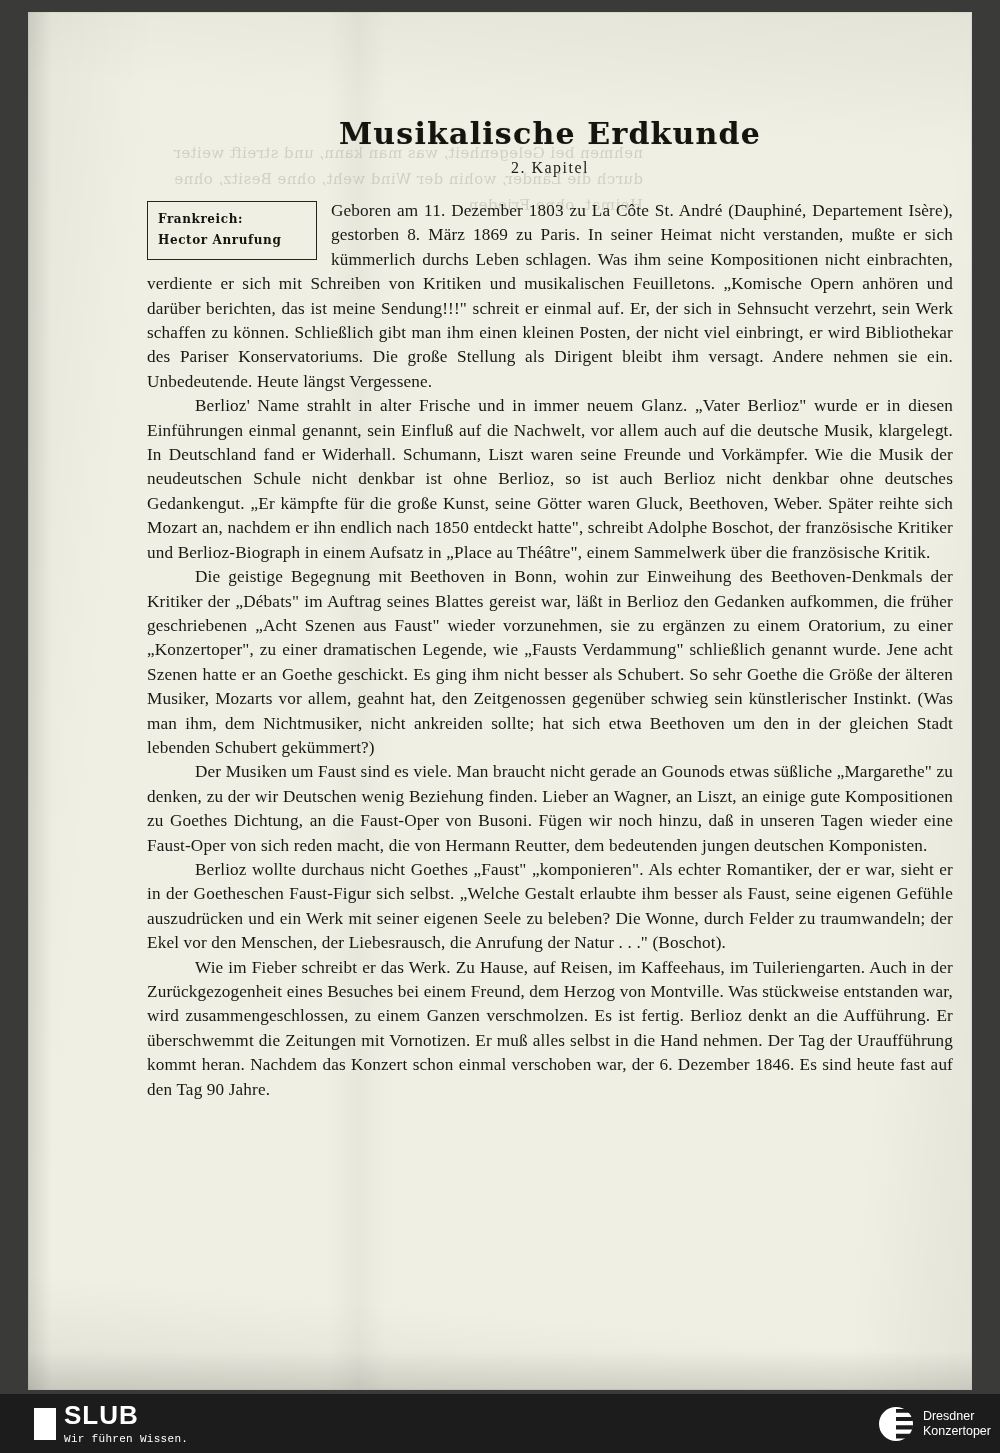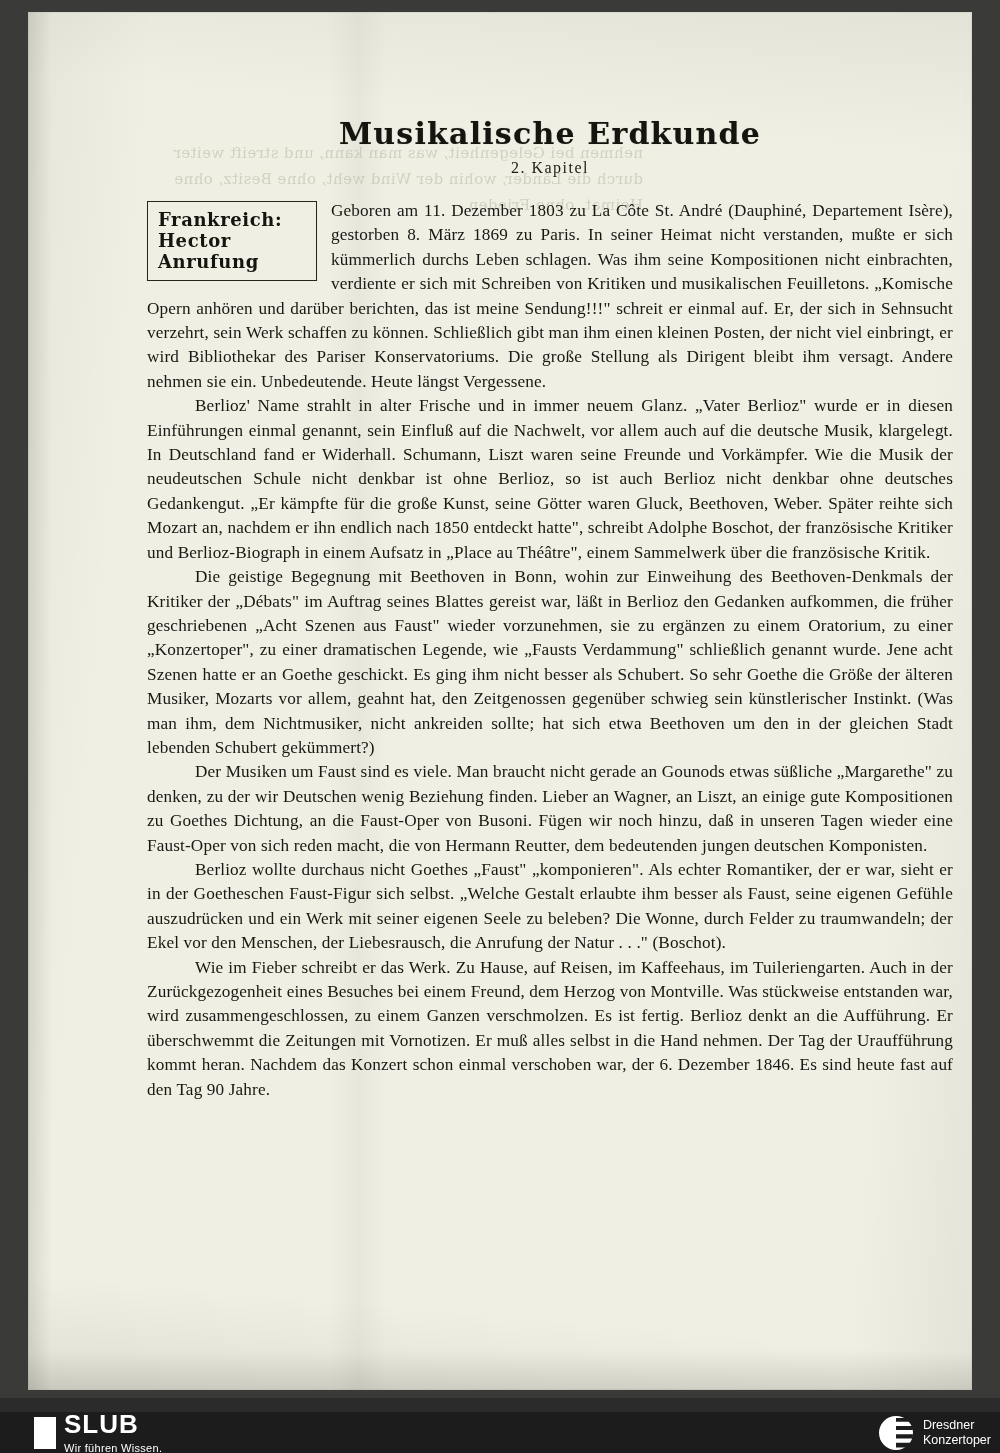--- a/index.html
+++ b/index.html
@@ -123,35 +123,35 @@
   
   #margin-label {
     float: left;
     width: 170px;
     margin: 2px 14px 4px 0;
     padding: 7px 6px 8px 10px;
     border: 1.6px solid #262620;
     box-sizing: border-box;
     font-family: "DejaVu Serif", serif;
     font-weight: bold;
-    font-size: 18px;
+    font-size: 12px;
     line-height: 21px;
     letter-spacing: 0.6px;
     text-indent: 0;
     color: #15150f;
   }
   #margin-label .ml-line { display: block; }
 
   
   #footer-bar {
     position: absolute;
     left: 0;
     bottom: 0;
     width: 1000px;
-    height: 41px;
+    height: 59px;
     background: #1c1c1c;
     display: flex;
     align-items: center;
     justify-content: space-between;
   }
   #slub-brand {
     display: flex;
     align-items: center;
     margin-left: 34px;
   }
@@ -169,21 +169,21 @@
   }
   #slub-name {
     color: #ffffff;
     font-family: "Liberation Sans", sans-serif;
     font-weight: bold;
     font-size: 26px;
     letter-spacing: 1px;
   }
   #slub-tagline {
     color: #ffffff;
-    font-family: Liberation Sans, sans-serif;
+    font-family: Liberation Mono, monospace;
     font-size: 11px;
     letter-spacing: 0.3px;
     margin-top: 6px;
   }
   #dp-brand {
     display: flex;
     align-items: center;
     margin-right: 9px;
   }
   #dp-logo {

